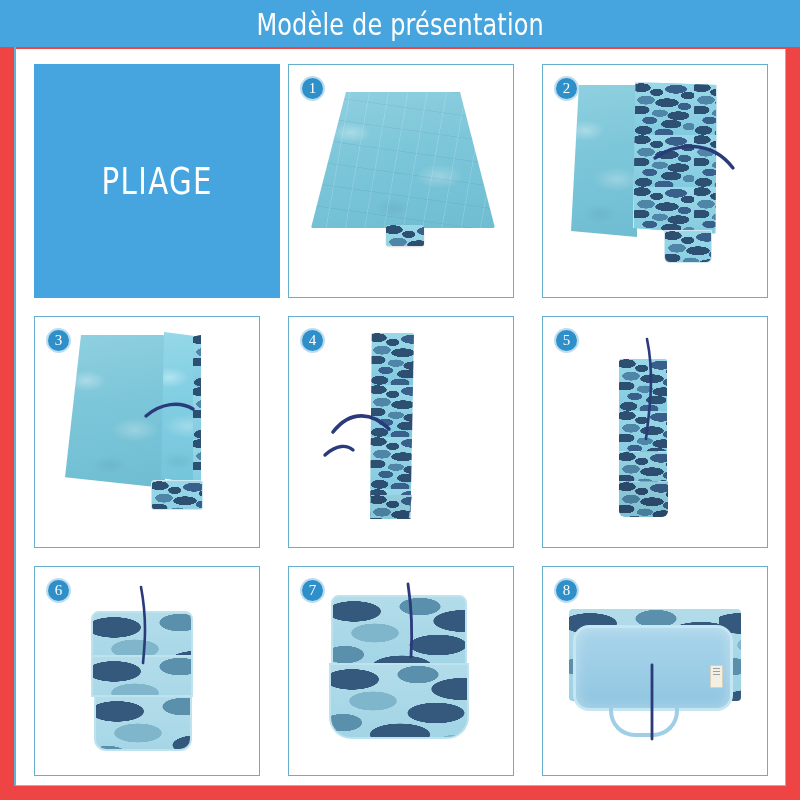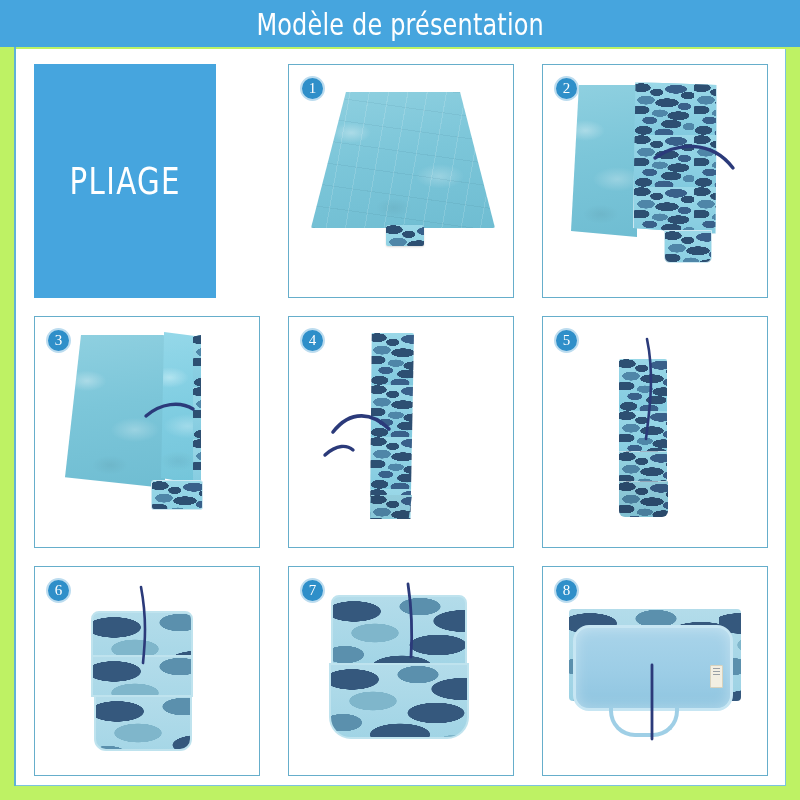--- a/index.html
+++ b/index.html
@@ -5,21 +5,21 @@
   * { box-sizing: border-box; margin:0; padding:0; }
   html, body {
     width: 800px; height: 800px;
     background: #ffffff;
     font-family: "Liberation Sans", sans-serif;
     overflow: hidden;
   }
   #page {
     position: relative;
     width: 800px; height: 800px;
-    background: #bef264;
+    background: #ef4444;
   }
   
   .header {
     position: absolute;
     left: 0; top: 0;
     width: 800px; height: 47px;
     background: #46a5de;
     display: flex; align-items: center; justify-content: center;
   }
   .header-title {
@@ -71,21 +71,21 @@
     font-weight: 300;
     letter-spacing: 1.5px;
     transform: scaleX(0.88);
   }
   
   .c0 { left: 0px; }      .c1 { left: 254px; } .c2 { left: 508px; }
   .r0 { top: 0px;  height: 234px; }
   .r1 { top: 252px; height: 232px; }
   .r2 { top: 502px; height: 210px; }
   .panel { width: 226px; }
-  .panel.cover { width: 182px; height: 234px; }
+  .panel.cover { width: 246px; height: 234px; }
 
   
   .badge {
     position: absolute;
     left: 11px; top: 11px;
     width: 25px; height: 25px;
     border-radius: 50%;
     background: #2f8fc9;
     border: 2px solid #bcdcef;
     color: #ffffff;

